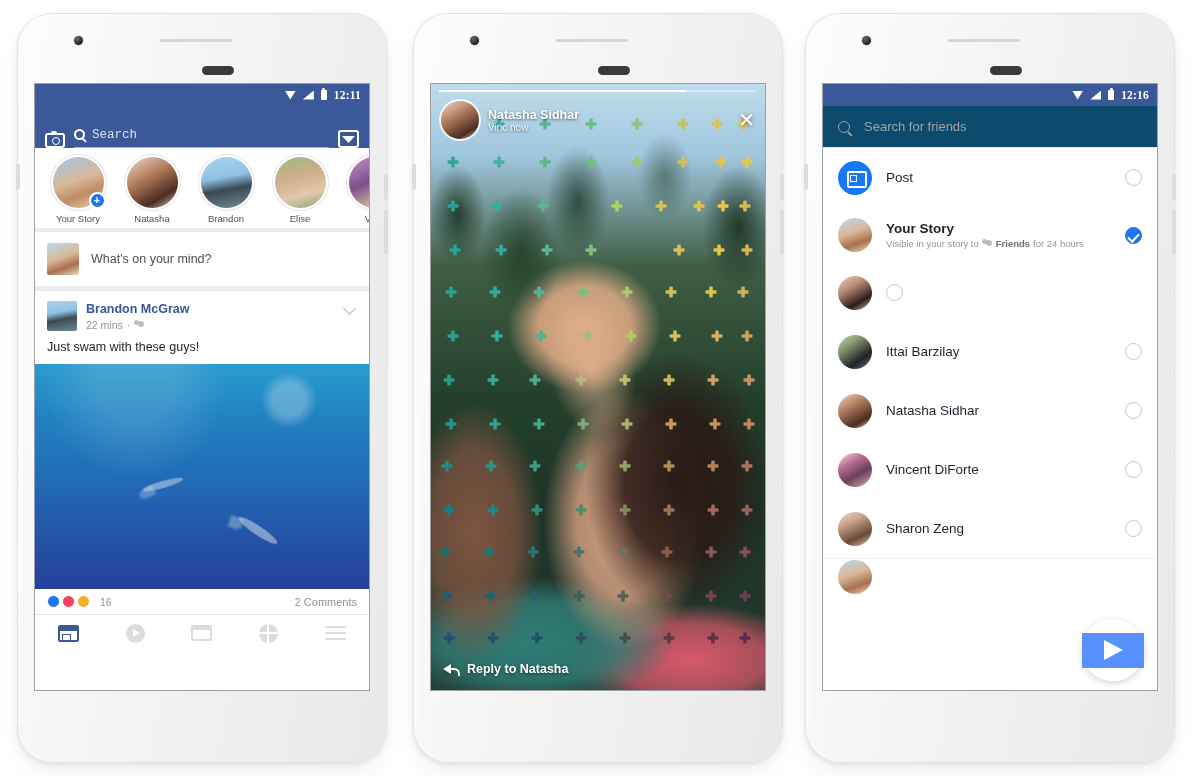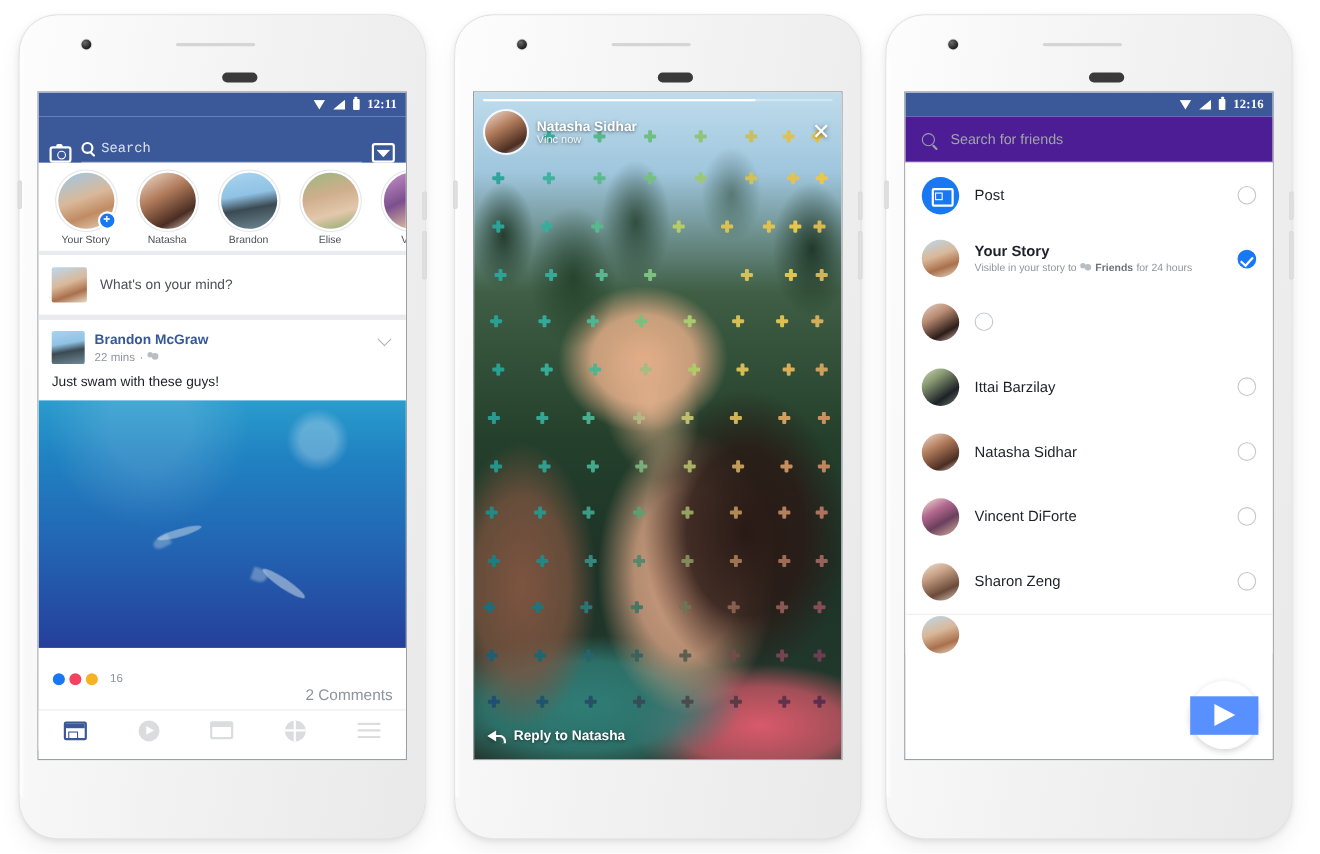--- a/index.html
+++ b/index.html
@@ -113,21 +113,21 @@
   .post-photo { height:225px; width:100%; position:relative; overflow:hidden; }
 
   
   .reactbar { display:flex; align-items:center; padding:6px 12px; gap:5px; border-bottom:1px solid #e5e5e5; }
   .rxn { width:13px;height:13px;border-radius:50%; margin-left:-3px; border:1.3px solid #fff; }
   .rxn:first-of-type{margin-left:0;}
   .rxn-like{background:#1877f2;}
   .rxn-love{background:#f3425f;}
   .rxn-wow{background:#f7b125;}
   .rxn-count{ font-size:10.5px;color:#8d949e;margin-left:5px; }
-  .cmt-count{ margin-left:auto; font-size:14px;color:#8d949e;margin-top:28px; }
+  .cmt-count{ margin-left:auto; font-size:11px;color:#8d949e; }
   .tabbar { display:flex; align-items:center; justify-content:space-around; height:36px; background:#fff; }
   .tabicon { opacity:.32; }
   .tabicon.active { opacity:1; }
   .ic-feed { width:21px;height:17px;border:2px solid #3b5998;border-radius:2px;position:relative; }
   .ic-feed::before{content:"";position:absolute;left:0;right:0;top:0;height:4px;background:#3b5998;}
   .ic-feed::after{content:"";position:absolute;left:2px;top:7px;width:7px;height:5px;border:1.4px solid #3b5998;}
   .ic-play { width:19px;height:19px;border-radius:50%;background:#90949c;position:relative; }
   .ic-play::after{content:"";position:absolute;left:7px;top:5px;border-left:7px solid #fff;border-top:4.5px solid transparent;border-bottom:4.5px solid transparent;}
   .ic-shop { width:21px;height:16px;border:2px solid #90949c;border-radius:2px;position:relative; }
   .ic-shop::before{content:"";position:absolute;left:-2px;right:-2px;top:-2px;height:5px;background:#90949c;border-radius:2px 2px 0 0;}
@@ -151,21 +151,21 @@
   .ic-reply::before{content:"";position:absolute;left:0;top:1px;border-right:8px solid #fff;border-top:5.5px solid transparent;border-bottom:5.5px solid transparent;filter:drop-shadow(0 1px 2px rgba(0,0,0,.5));}
   .ic-reply::after{content:"";position:absolute;left:6px;top:5px;width:9px;height:6px;border-top:2.4px solid #fff;border-right:2.4px solid #fff;border-radius:0 6px 0 0;}
   .story-reply-text { color:#fff;font-size:12.5px;font-weight:bold;text-shadow:0 1px 3px rgba(0,0,0,.55); }
 
   
   .sharebar { height:42px;background:#3b5998;display:flex;align-items:center;gap:16px;padding:0 14px;color:#fff; }
   .ic-back { width:18px;height:14px;position:relative;flex:none; }
   .ic-back::before{content:"";position:absolute;left:0;top:6px;width:17px;height:2px;background:#fff;border-radius:1px;}
   .ic-back::after{content:"";position:absolute;left:0;top:2.5px;width:8px;height:8px;border-left:2px solid #fff;border-bottom:2px solid #fff;transform:rotate(45deg);}
   .share-title { font-size:14.5px;font-weight:bold; }
-  .share-search { height:42px;display:flex;align-items:center;gap:14px;padding:0 15px;background:#4c1d95;border-bottom:1px solid #e8e8e8; }
+  .share-search { height:42px;display:flex;align-items:center;gap:14px;padding:0 15px;background:#0c4a6e;border-bottom:1px solid #e8e8e8; }
   .ic-search-grey { width:12px;height:12px;border:1.8px solid #9aa0a6;border-radius:50%;position:relative;flex:none; }
   .ic-search-grey::after{content:"";position:absolute;right:-4px;bottom:-3px;width:6px;height:1.8px;background:#9aa0a6;transform:rotate(45deg);border-radius:1px;}
   .share-search-ph { color:#a0a4a8;font-size:13px; }
   .srow { display:flex;align-items:center;gap:14px;padding:0 15px;height:59px;background:#fff; }
   .srow-av { width:34px;height:34px;border-radius:50%;flex:none; }
   .srow-body { flex:1; line-height:1.3; }
   .srow-title { font-size:13.5px;color:#1d2129; }
   .srow-title.b { font-weight:bold; }
   .srow-sub { font-size:9.5px;color:#90949c;display:flex;align-items:center;gap:3px;flex-wrap:nowrap; }
   .srow-sub b{font-weight:bold;color:#6b7077;}

